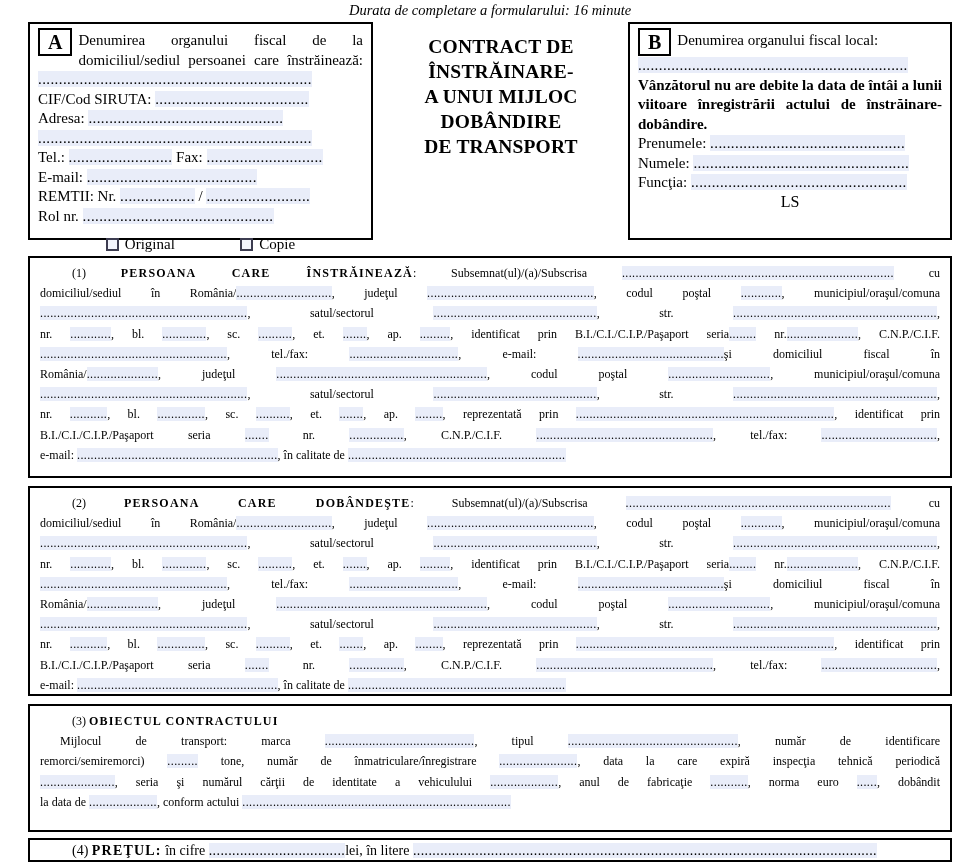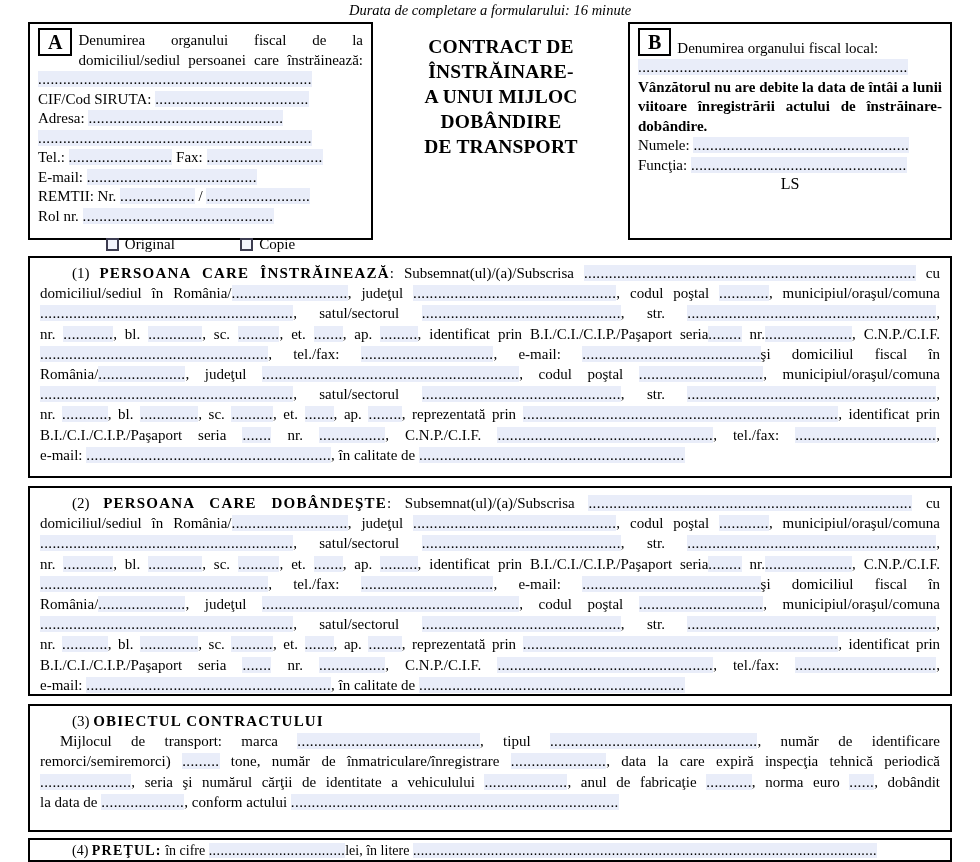--- a/index.html
+++ b/index.html
@@ -42,21 +42,21 @@
     padding:0 8px;
     vertical-align:top;
     margin-right:6px;
   }
   .tag-row{display:flex;align-items:flex-start;}
   .tag-row .tag-text{
     font-size:15px;line-height:20px;flex:1;
     text-align:justify;text-align-last:justify;
     padding-top:2px;
   }
-  .tag-row-b .tag-text{text-align:right;text-align-last:left;margin-top:8px;}
+  .tag-row-b .tag-text{text-align:right;text-align-last:left;}
 
   .ln{font-size:15px;line-height:19.5px;white-space:nowrap;}
 
   
   .fld{
     background:#e9edf9;
     letter-spacing:0.4px;
   }
 
   .center-title{
@@ -90,21 +90,21 @@
     background:#fff;
     padding:5px 10px 4px 10px;
   }
   #sec1{top:256px;height:222px;}
   #sec2{top:486px;height:210px;}
   #sec3{top:704px;height:128px;}
   #sec4{top:838px;height:24px;padding-top:2px;}
   .sechead{font-weight:bold;letter-spacing:1.2px;}
   .secnum{font-weight:normal;}
   .row{
-    font-size:15px;line-height:20.2px;
+    font-size:12px;line-height:20.2px;
     text-align:justify;text-align-last:justify;
   }
   .row.left{text-align:left;text-align-last:left;}
   #sec4 .row{font-size:14px;line-height:18px;}
 </style>
 </head>
 <body>
 
 <div class="page">
 
@@ -138,20 +138,21 @@
     <div>DE TRANSPORT</div>
   </div>
 
   <div class="box box-b">
     <div class="tag-row tag-row-b">
       <span class="letter-tag">B</span>
       <span class="tag-text">Denumirea organului fiscal local:</span>
     </div>
     <div class="ln"><span class="fld">.................................................................</span></div>
     <div class="b-strong">Vânzătorul nu are debite la data de întâi a lunii viitoare înregistrării actului de înstrăinare-dobândire.</div>
+    <div class="ln"><span>Prenumele:</span> <span class="fld">...............................................</span></div>
     <div class="ln"><span>Numele:</span> <span class="fld">....................................................</span></div>
     <div class="ln"><span>Funcţia:</span> <span class="fld">....................................................</span></div>
     <div class="ls">LS</div>
   </div>
 
   <div class="sec" id="sec1">
     <div class="row">
       <span style="display:inline-block;width:32px;"></span><span class="secnum">(1)</span>
       <span class="sechead">PERSOANA  CARE  ÎNSTRĂINEAZĂ</span><span>: Subsemnat(ul)/(a)/Subscrisa</span>
       <span class="fld">................................................................................</span>

